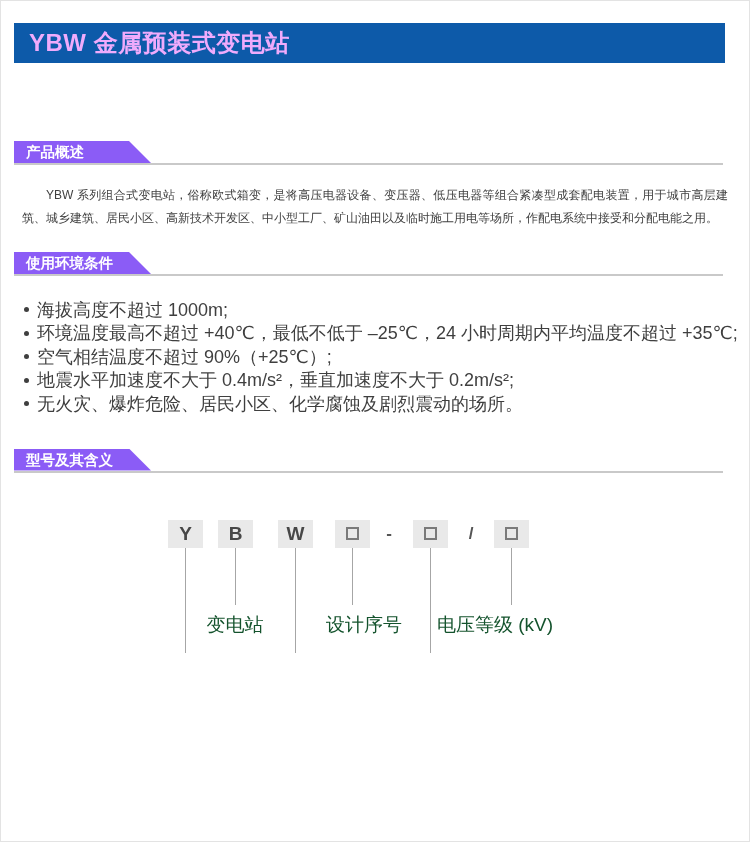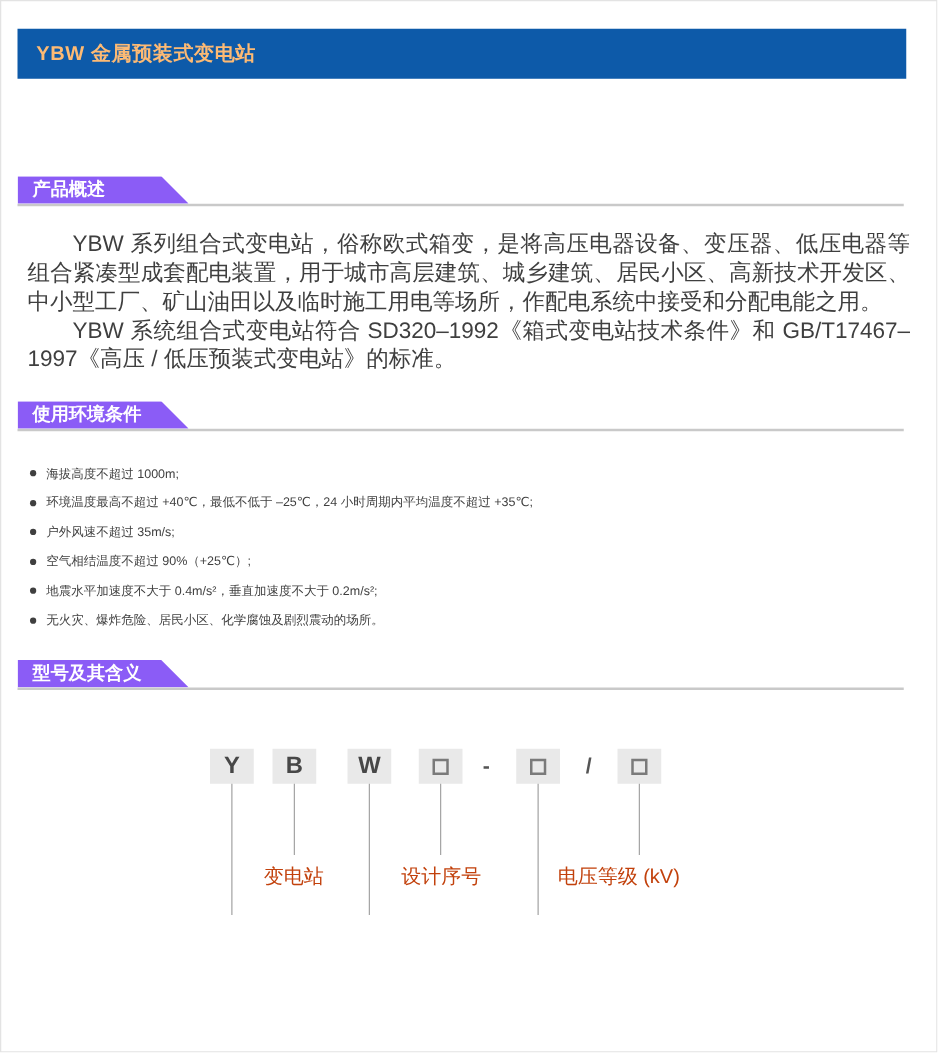--- a/index.html
+++ b/index.html
@@ -7,43 +7,43 @@
   .page {
     position:relative; width:750px; height:842px; margin:0 auto;
     background:#ffffff; border:1px solid #e3e3e3; overflow:hidden;
     font-family:"Liberation Sans","DejaVu Sans",sans-serif; color:#3f3f3f;
   }
   
   .title-bar {
     margin:22px 13px 0 13px; width:711px; height:40px;
     background:#0d5aa9; display:flex; align-items:center; padding-left:15px;
   }
-  .title-bar h1 { color:#fdba74; font-size:16px; font-weight:bold; letter-spacing:.5px; }
+  .title-bar h1 { color:#f0abfc; font-size:24px; font-weight:bold; letter-spacing:.5px; }
   
   .section-head {
     margin-left:13px; width:709px; border-bottom:2px solid #c9c9c9;
   }
   .section-head .tab {
     width:137px; height:22px; background:#8b5cf6;
     clip-path:polygon(0 0, 115px 0, 100% 100%, 0 100%);
     color:#fff; font-size:14.5px; font-weight:bold; line-height:22px;
     padding-left:12px; white-space:nowrap;
   }
   .mt-overview { margin-top:78px; }
   .mt-env      { margin-top:22px; }
-  .mt-model    { margin-top:20px; }
+  .mt-model    { margin-top:33px; }
   
   .body-text {
-    margin:19px 21px 0 21px; font-size:18px; line-height:23px;
+    margin:19px 21px 0 21px; font-size:12px; line-height:23px;
     text-align:justify; color:#3f3f3f;
   }
   .body-text p { text-indent:2em; }
   
   .env-list { list-style:none; margin:22px 0 0 23px; }
-  .env-list li { height:23.5px; display:flex; align-items:center; font-size:10px; color:#3f3f3f; }
+  .env-list li { height:23.5px; display:flex; align-items:center; font-size:18px; color:#3f3f3f; }
   .env-list .dot {
     width:5px; height:5px; border-radius:50%; background:#3f3f3f;
     margin-right:8px; flex:0 0 auto;
   }
   
   .diagram { position:relative; height:230px; }
   .dbox {
     position:absolute; top:47px; width:35px; height:28px; background:#e9e9e9;
     display:flex; align-items:center; justify-content:center;
     font-size:19px; font-weight:bold; color:#474747;
@@ -51,56 +51,51 @@
   .dbox .sq { width:13px; height:13px; border:2px solid #7a7a7a; background:transparent; }
   .dsep {
     position:absolute; top:47px; width:14px; height:28px; line-height:28px;
     text-align:center; font-size:17px; font-weight:bold; color:#555;
   }
   .dline { position:absolute; top:75px; width:1px; background:#a6a6a6; }
   .dline.short { height:57px; }
   .dline.long  { height:105px; }
   .dlabel {
     position:absolute; transform:translateX(-50%); white-space:nowrap;
-    font-size:16px; color:#c2410c;
+    font-size:19px; color:#14532d;
   }
   .dlabel.upper { top:139px; }
 </style>
 </head>
 <body>
 
 <div class="page">
 
   <header class="title-bar">
     <h1>YBW 金属预装式变电站</h1>
   </header>
 
   <div class="section-head mt-overview">
     <div class="tab">产品概述</div>
   </div>
   <div class="body-text">
     <p>YBW 系列组合式变电站，俗称欧式箱变，是将高压电器设备、变压器、低压电器等组合紧凑型成套配电装置，用于城市高层建筑、城乡建筑、居民小区、高新技术开发区、中小型工厂、矿山油田以及临时施工用电等场所，作配电系统中接受和分配电能之用。</p>
-    <p>YBW 系统组合式变电站符合 SD320–1992《箱式变电站技术条件》和 GB/T17467–1997《高压 / 低压预装式变电站》的标准。</p>
   </div>
 
   <div class="section-head mt-env">
     <div class="tab">使用环境条件</div>
   </div>
   <ul class="env-list">
     <li>
       <span class="dot"></span>
       <span>海拔高度不超过 1000m;</span>
     </li>
     <li>
       <span class="dot"></span>
       <span>环境温度最高不超过 +40℃，最低不低于 –25℃，24 小时周期内平均温度不超过 +35℃;</span>
-    </li>
-    <li>
-      <span class="dot"></span>
-      <span>户外风速不超过 35m/s;</span>
     </li>
     <li>
       <span class="dot"></span>
       <span>空气相结温度不超过 90%（+25℃）;</span>
     </li>
     <li>
       <span class="dot"></span>
       <span>地震水平加速度不大于 0.4m/s²，垂直加速度不大于 0.2m/s²;</span>
     </li>
     <li>
@@ -137,18 +132,18 @@
     </div>
 
     <div class="dline long" style="left:184px"></div>
     <div class="dline short" style="left:234px"></div>
     <div class="dline long" style="left:294px"></div>
     <div class="dline short" style="left:351px"></div>
     <div class="dline long" style="left:429px"></div>
     <div class="dline short" style="left:510px"></div>
 
     <div class="dlabel upper" style="left:234px">变电站</div>
-    <div class="dlabel upper" style="left:352px">设计序号</div>
+    <div class="dlabel upper" style="left:363px">设计序号</div>
     <div class="dlabel upper" style="left:494px">电压等级 (kV)</div>
 
   </div>
 
 </div>
 
 </body></html>

